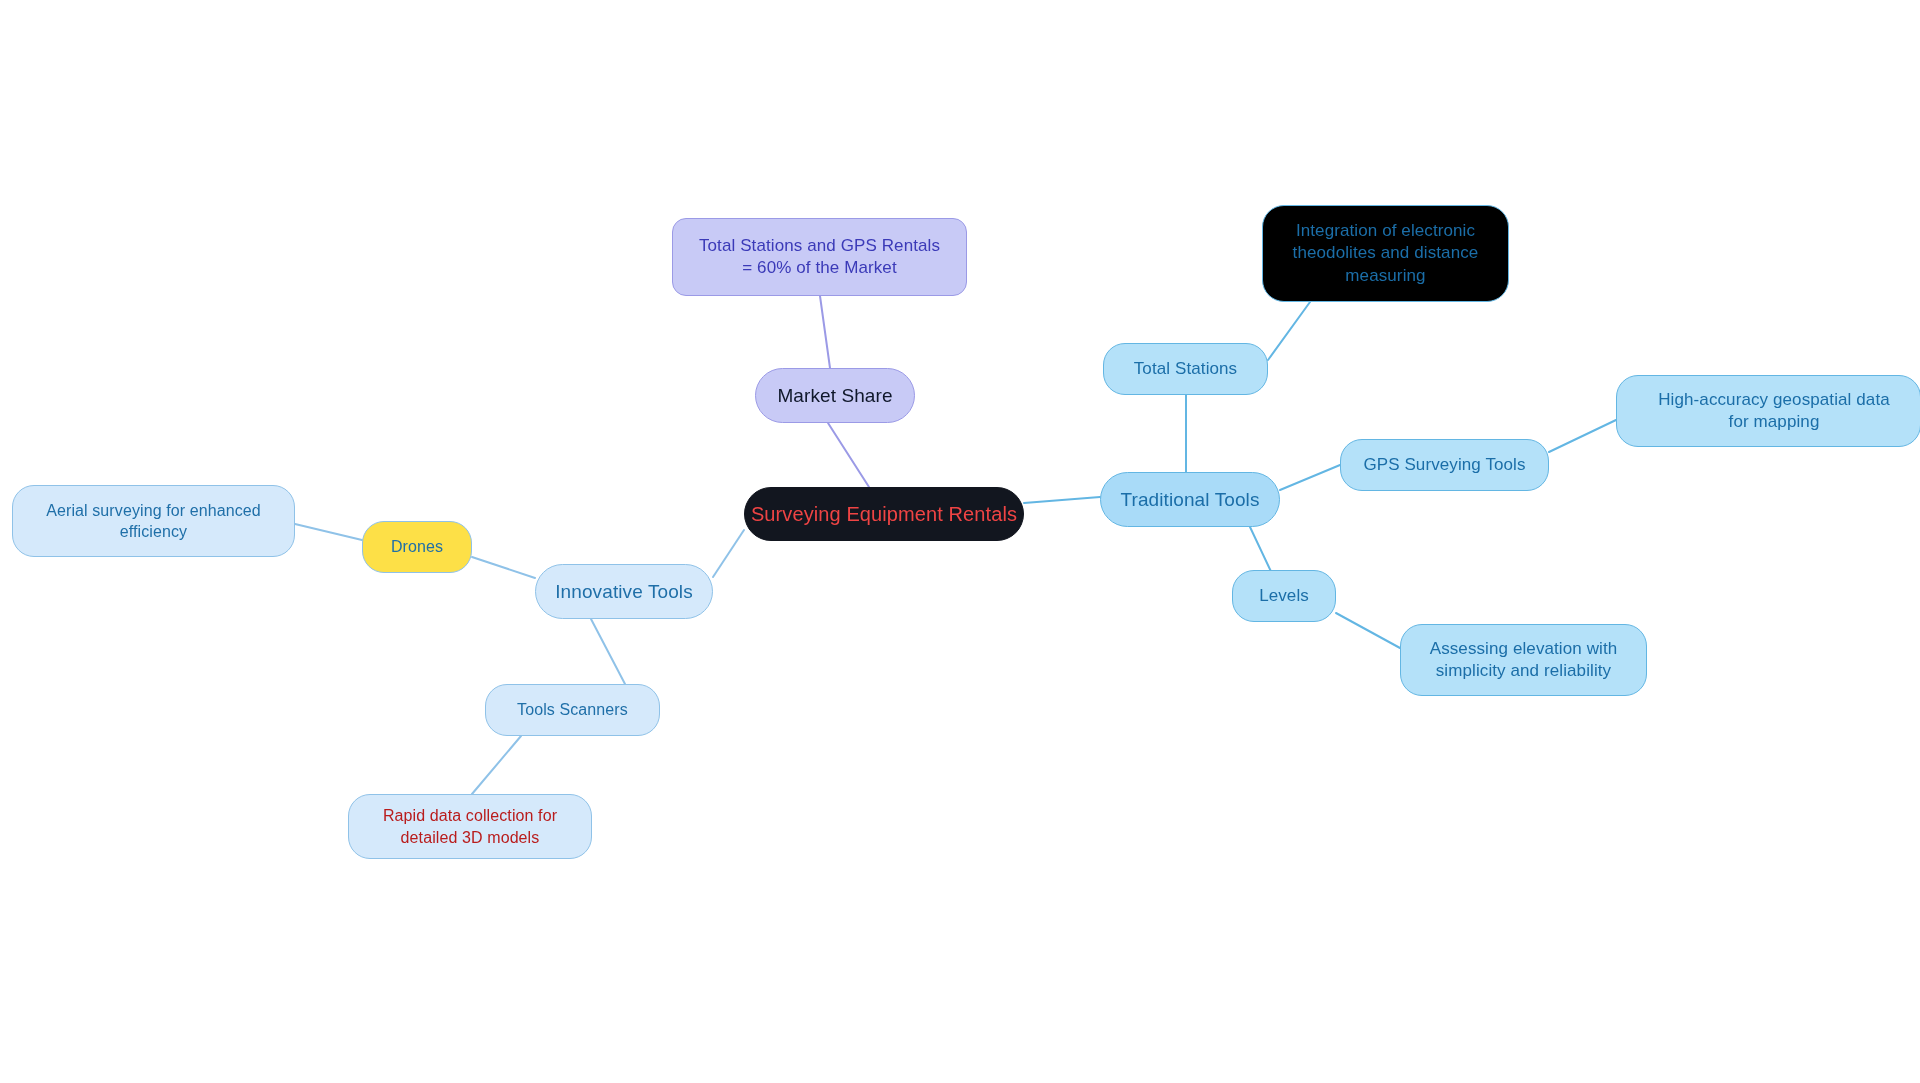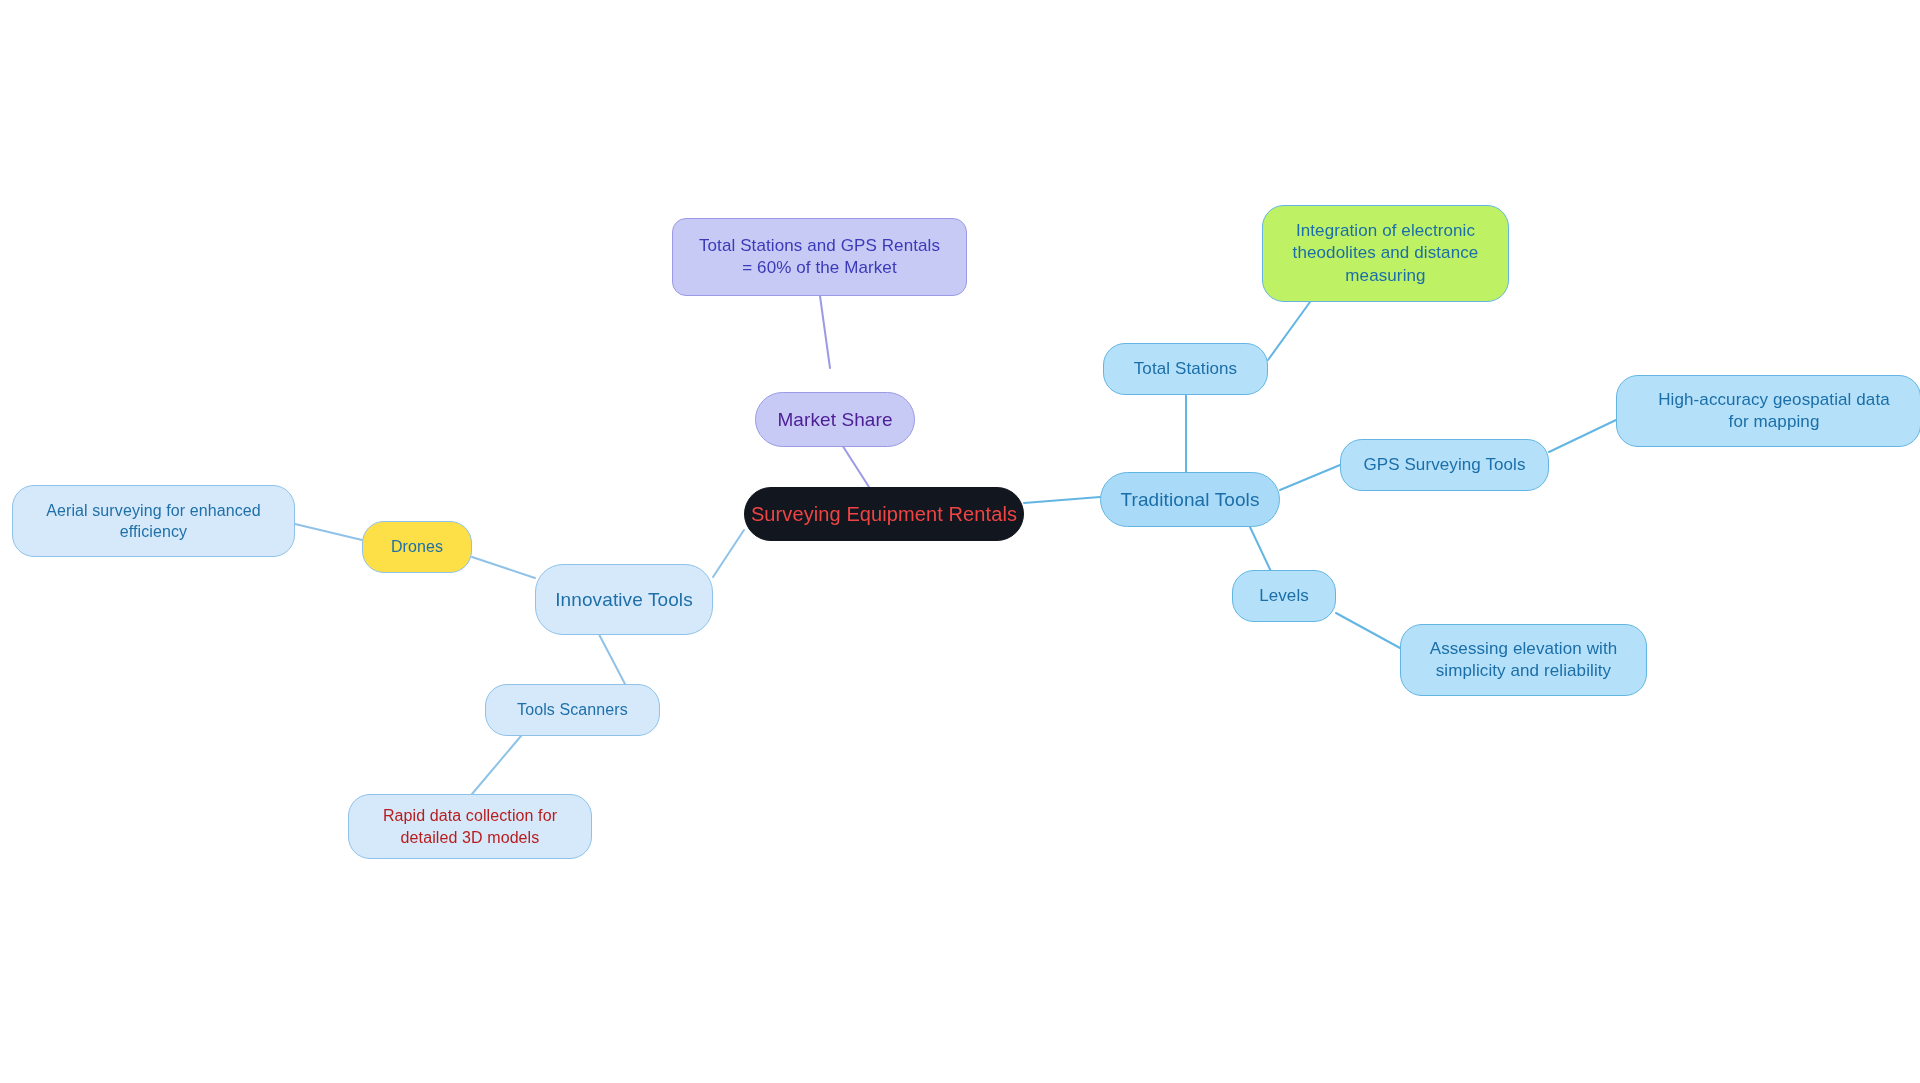--- a/index.html
+++ b/index.html
@@ -103,35 +103,35 @@
       <line x1="1250" y1="527" x2="1275" y2="580" stroke="#63b6e3" stroke-width="2" stroke-linecap="round"></line>
       <line x1="1336" y1="613" x2="1400" y2="648" stroke="#63b6e3" stroke-width="2" stroke-linecap="round"></line>
       <line x1="744" y1="530" x2="713" y2="577" stroke="#8fc2e8" stroke-width="2" stroke-linecap="round"></line>
       <line x1="535" y1="578" x2="472" y2="557" stroke="#8fc2e8" stroke-width="2" stroke-linecap="round"></line>
       <line x1="362" y1="540" x2="295" y2="524" stroke="#8fc2e8" stroke-width="2" stroke-linecap="round"></line>
       <line x1="591" y1="619" x2="625" y2="684" stroke="#8fc2e8" stroke-width="2" stroke-linecap="round"></line>
       <line x1="521" y1="736" x2="472" y2="794" stroke="#8fc2e8" stroke-width="2" stroke-linecap="round"></line>
     </svg>
   <div id="nodes">
       <div class="node node-root" style="left: 744px; top: 487px; width: 280px; height: 54px; background: rgb(18, 22, 31); color: #ef4444;"><span>Surveying Equipment Rentals</span></div>
-      <div class="node node-branch-purple" style="left: 755px; top: 368px; width: 160px; height: 55px; background: rgb(200, 202, 246); color: #4c1d95; margin-top: 24px;"><span>Market Share</span></div>
+      <div class="node node-branch-purple" style="left: 755px; top: 368px; width: 160px; height: 55px; background: rgb(200, 202, 246); color: #0f172a;"><span>Market Share</span></div>
       <div class="node node-leaf-purple" style="left: 672px; top: 218px; width: 295px; height: 78px; background: rgb(200, 202, 246); color: rgb(59, 58, 184);"><span>Total Stations and GPS Rentals
 = 60% of the Market</span></div>
       <div class="node node-branch-blue" style="left: 1100px; top: 472px; width: 180px; height: 55px; background: rgb(169, 219, 248); color: rgb(27, 110, 168);"><span>Traditional Tools</span></div>
       <div class="node node-leaf-blue" style="left: 1103px; top: 343px; width: 165px; height: 52px; background: rgb(180, 225, 249); color: rgb(27, 110, 168);"><span>Total Stations</span></div>
-      <div class="node node-leaf-blue" style="left: 1262px; top: 205px; width: 247px; height: 97px; background: #bef264; color: rgb(27, 110, 168);"><span>Integration of electronic
+      <div class="node node-leaf-blue" style="left: 1262px; top: 205px; width: 247px; height: 97px; background: #000000; color: rgb(27, 110, 168);"><span>Integration of electronic
 theodolites and distance
 measuring</span></div>
       <div class="node node-leaf-blue" style="left: 1340px; top: 439px; width: 209px; height: 52px; background: rgb(180, 225, 249); color: rgb(27, 110, 168);"><span>GPS Surveying Tools</span></div>
       <div class="node node-leaf-blue" style="left: 1616px; top: 375px; width: 305px; height: 72px; background: rgb(180, 225, 249); color: rgb(27, 110, 168); padding-left: 11px;"><span>High-accuracy geospatial data
 for mapping</span></div>
       <div class="node node-leaf-blue" style="left: 1232px; top: 570px; width: 104px; height: 52px; background: rgb(180, 225, 249); color: rgb(27, 110, 168);"><span>Levels</span></div>
       <div class="node node-leaf-blue" style="left: 1400px; top: 624px; width: 247px; height: 72px; background: rgb(180, 225, 249); color: rgb(27, 110, 168);"><span>Assessing elevation with
 simplicity and reliability</span></div>
-      <div class="node node-branch-lightblue" style="left: 535px; top: 564px; width: 178px; height: 71px; background: rgb(213, 233, 251); color: rgb(31, 111, 168);"><span>Innovative Tools</span></div>
+      <div class="node node-branch-lightblue" style="left: 535px; top: 564px; width: 178px; height: 55px; background: rgb(213, 233, 251); color: rgb(31, 111, 168);"><span>Innovative Tools</span></div>
       <div class="node node-leaf-lightblue" style="left: 362px; top: 521px; width: 110px; height: 52px; background: #fde047; color: rgb(31, 111, 168);"><span>Drones</span></div>
       <div class="node node-leaf-lightblue" style="left: 12px; top: 485px; width: 283px; height: 72px; background: rgb(213, 233, 251); color: rgb(31, 111, 168);"><span>Aerial surveying for enhanced
 efficiency</span></div>
       <div class="node node-leaf-lightblue" style="left: 485px; top: 684px; width: 175px; height: 52px; background: rgb(213, 233, 251); color: rgb(31, 111, 168);"><span>Tools Scanners</span></div>
       <div class="node node-leaf-lightblue" style="left: 348px; top: 794px; width: 244px; height: 65px; background: rgb(213, 233, 251); color: #b91c1c;"><span>Rapid data collection for
 detailed 3D models</span></div>
     </div>
 </div>
 
 </body></html>

